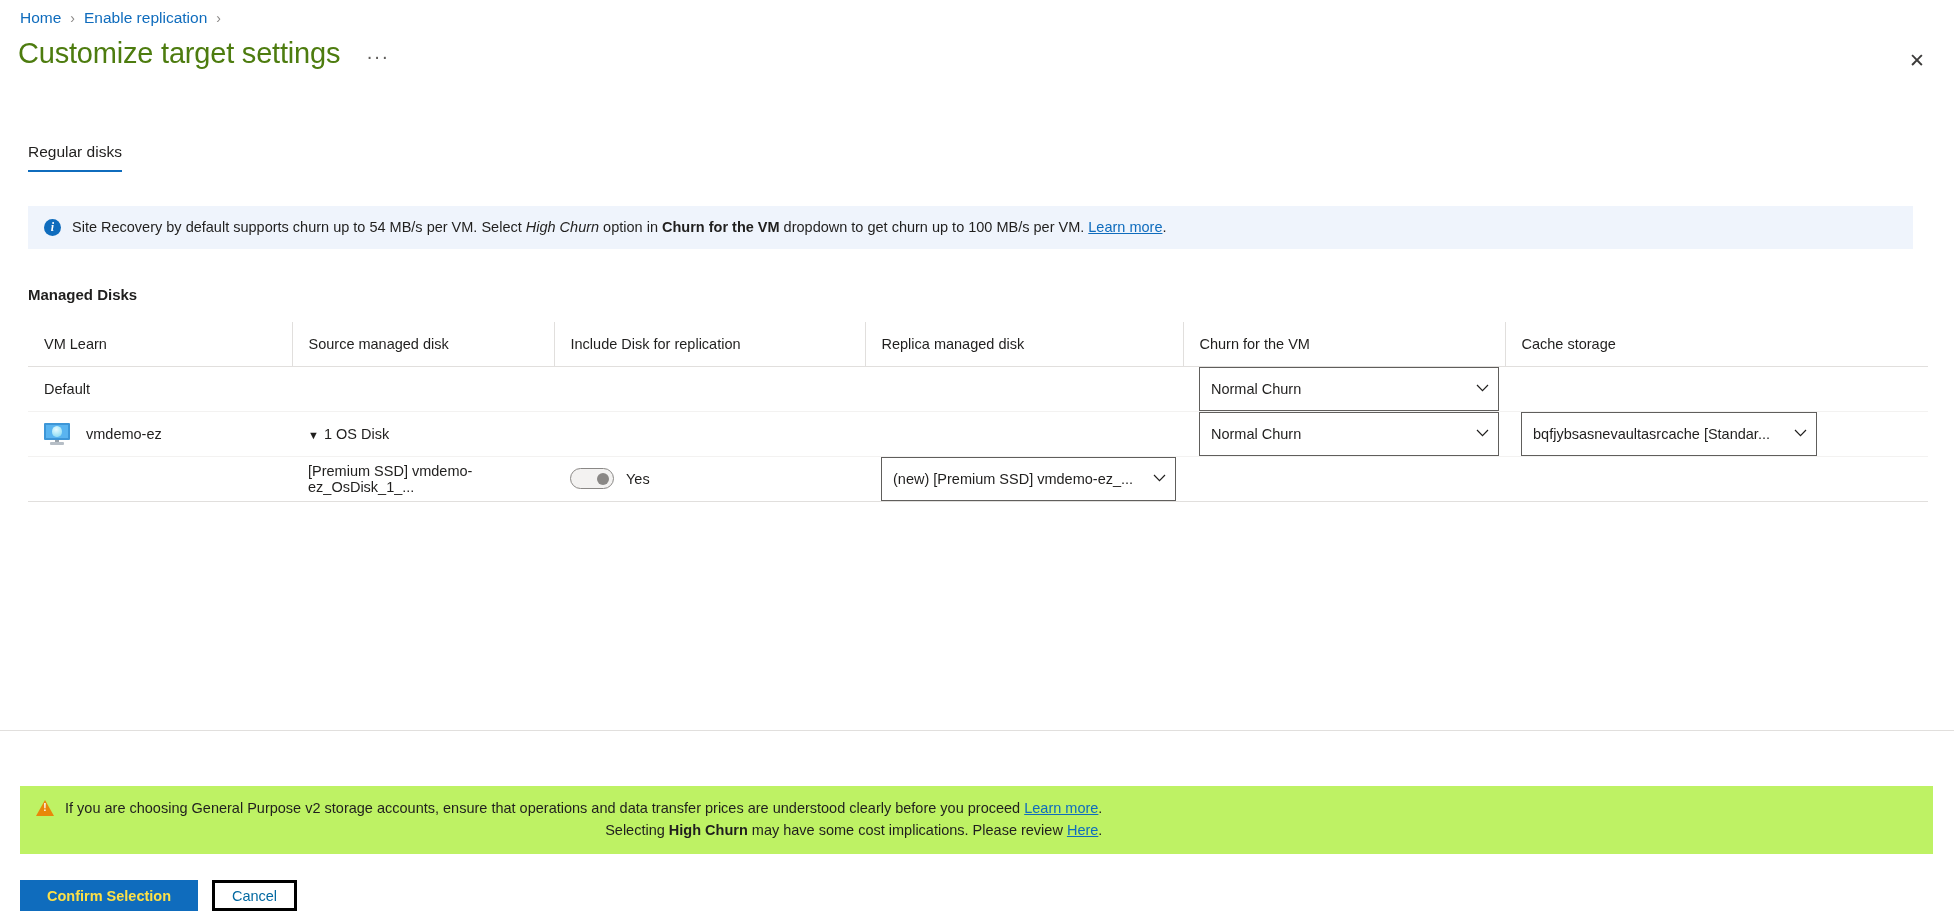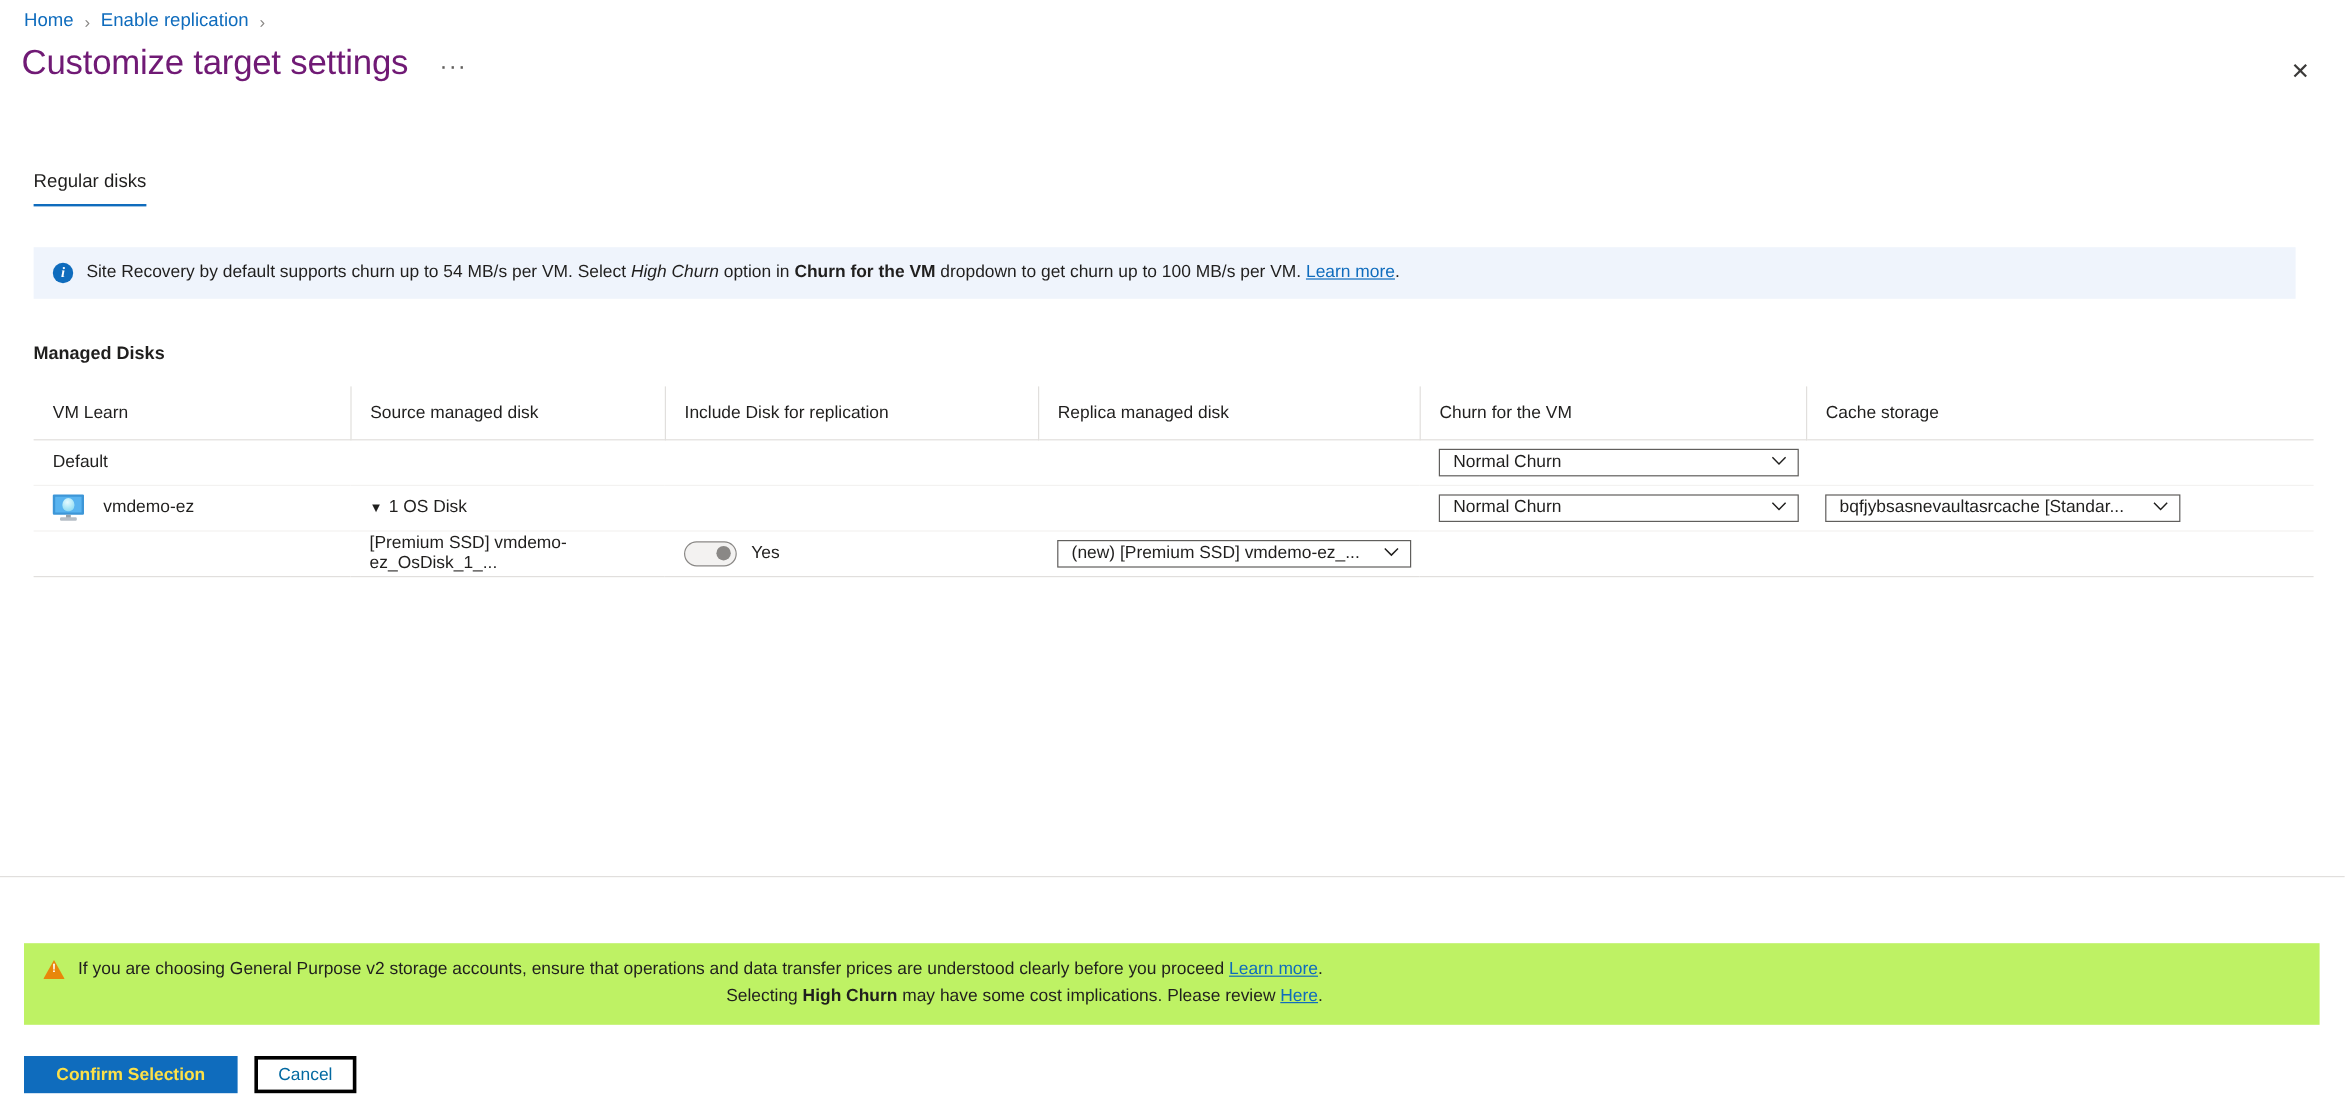--- a/index.html
+++ b/index.html
@@ -20,21 +20,21 @@
   }
   .crumb-link { color: #0f6cbd; cursor: pointer; }
   .crumb-sep { color: #8a8886; font-size: 14px; }
 
   
   .title-row {
     position: absolute; left: 18px; top: 37px;
     display: flex; align-items: baseline; gap: 20px;
   }
   .page-title {
-    font-size: 29px; font-weight: 400; color: #701a75;
+    font-size: 29px; font-weight: 400; color: #4d7c0f;
     letter-spacing: -0.2px; line-height: 1.15;
   }
   .ellipsis-btn {
     font-size: 20px; color: #605e5c; cursor: pointer; line-height: 1;
     padding: 2px 6px; letter-spacing: 1px;
   }
   .close-btn {
     position: absolute; right: 20px; top: 43px;
     width: 34px; height: 34px; display: flex;
     align-items: center; justify-content: center;
@@ -131,21 +131,21 @@
     background: #f3f2f1; border: 1px solid #8a8886;
     position: relative; cursor: pointer; flex: 0 0 44px;
   }
   .toggle .knob {
     position: absolute; right: 4px; top: 50%; transform: translateY(-50%);
     width: 12px; height: 12px; border-radius: 50%; background: #8a8886;
   }
 
   
   .dd {
-    height: 23px; border: 1px solid #605e5c; background: #fff;
+    height: 44px; border: 1px solid #605e5c; background: #fff;
     display: flex; align-items: center; justify-content: space-between;
     padding: 0 9px 0 11px; font-size: 14.5px; color: #201f1e;
     cursor: pointer; white-space: nowrap; overflow: hidden;
   }
   .dd .chev {
     flex: 0 0 auto; margin-left: 10px; color: #201f1e;
     font-size: 11px; line-height: 1;
   }
   .dd-churn { width: 300px; }
   .dd-cache { width: 296px; }

